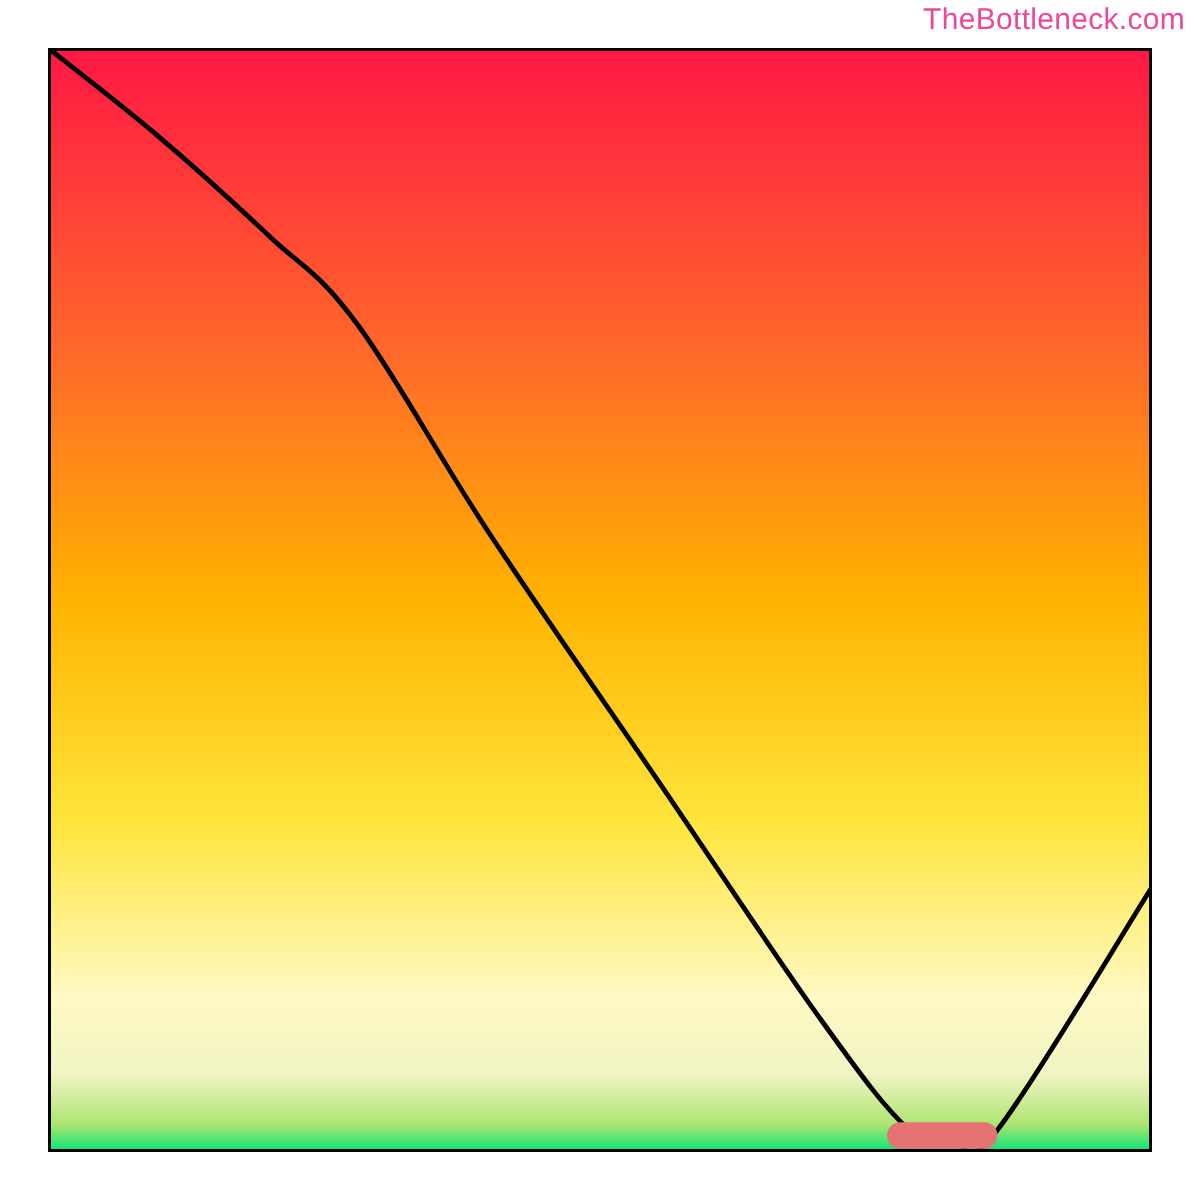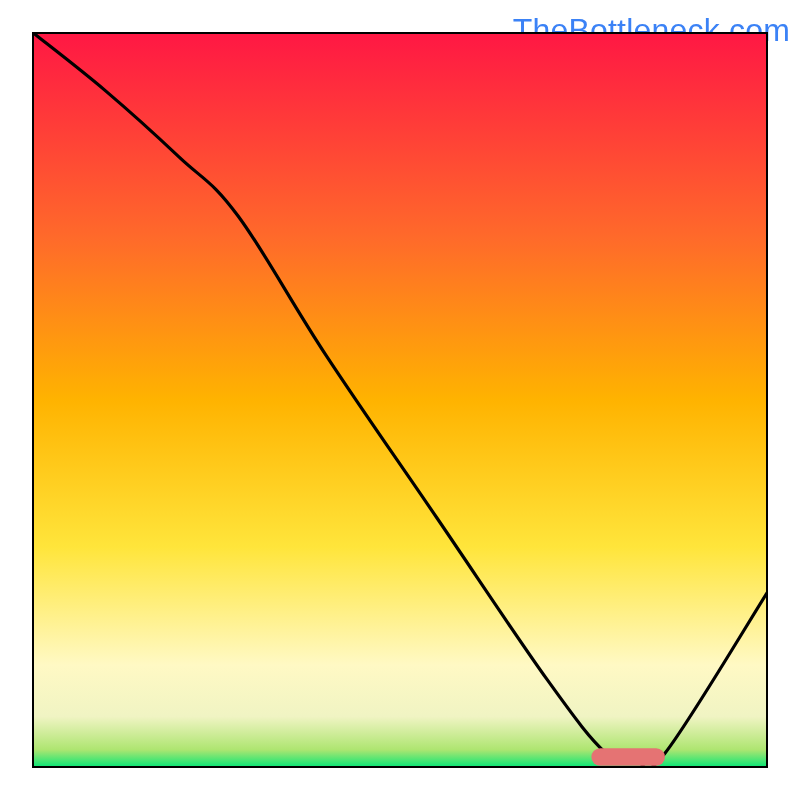--- a/index.html
+++ b/index.html
@@ -4,25 +4,25 @@
 <style>
   * { margin: 0; padding: 0; box-sizing: border-box; }
   html, body { width: 800px; height: 800px; overflow: hidden; background: #fff; }
   .stage {
     position: relative;
     width: 800px;
     height: 800px;
   }
   .watermark {
     position: absolute;
-    top: 12px;
+    top: 2px;
     right: 10px;
     font-family: Arial, Helvetica, sans-serif;
-    font-size: 32px;
-    color: #3b82f6;
+    font-size: 20px;
+    color: #ec4899;
     font-weight: 400;
     letter-spacing: 0.2px;
   }
   .chart {
     position: absolute;
     left: 32px;
     top: 32px;
     width: 736px;
     height: 736px;
     display: block;

